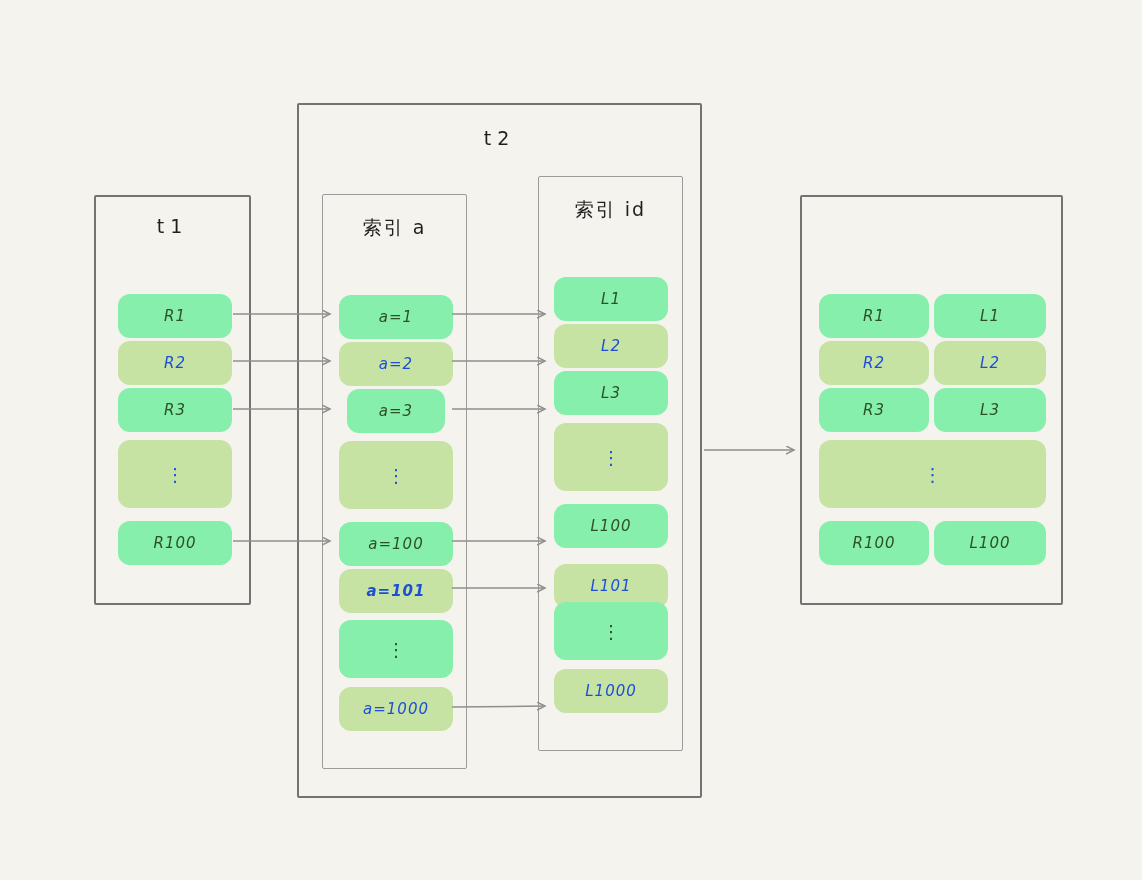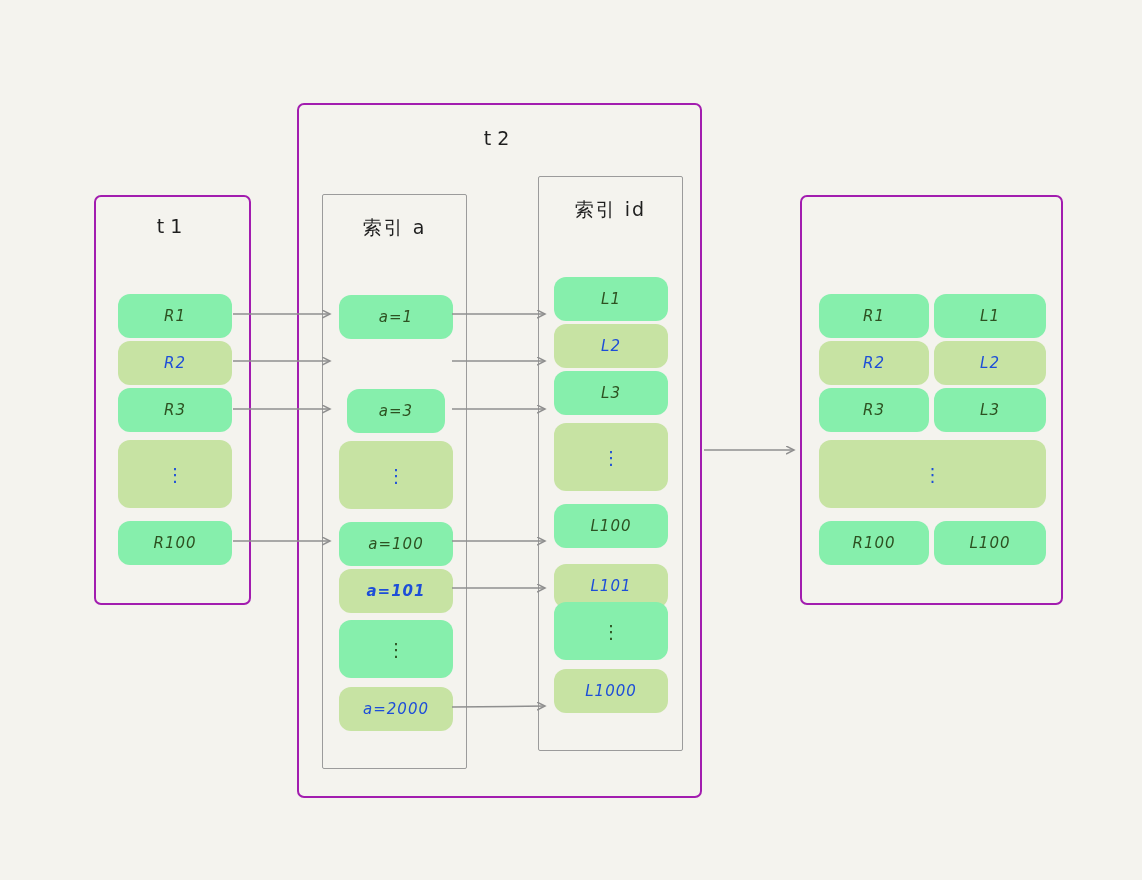--- a/index.html
+++ b/index.html
@@ -9,22 +9,22 @@
   .canvas {
     position: relative;
     width: 1142px;
     height: 880px;
     background: #f4f3ee;
     overflow: hidden;
   }
 
   .box {
     position: absolute;
-    border: 2px solid #a21caf;
-    border-radius: 7px;
+    border: 2px solid #737373;
+    border-radius: 2px;
     background: transparent;
   }
   .inner-box {
     position: absolute;
     border: 1.5px solid #9b9b9b;
     border-radius: 2px;
     background: transparent;
   }
 
   .outer-title {
@@ -80,26 +80,27 @@
     <div class="cell light dots" style="left:22px; top:243px; width:114px; height:68px;">⋮</div>
     <div class="cell dark" style="left:22px; top:324px; width:114px;">R100</div>
   </div>
 
   <div class="box" style="left:297px; top:103px; width:405px; height:695px;">
     <div class="outer-title" style="top:22px;">t2</div>
 
     <div class="inner-box" style="left:23px; top:89px; width:145px; height:575px;">
       <div class="inner-title" style="top:20px;">索引 a</div>
       <div class="cell dark" style="left:16px; top:100px; width:114px;">a=1</div>
+      <div class="cell light" style="left:16px; top:147px; width:114px;">a=2</div>
       <div class="cell dark" style="left:24px; top:194px; width:98px;">a=3</div>
       <div class="cell light dots" style="left:16px; top:246px; width:114px; height:68px;">⋮</div>
       <div class="cell dark" style="left:16px; top:327px; width:114px;">a=100</div>
       <div class="cell light" style="left:16px; top:374px; width:114px;font-weight:bold;">a=101</div>
       <div class="cell dark dots" style="left:16px; top:425px; width:114px; height:58px;">⋮</div>
-      <div class="cell light" style="left:16px; top:492px; width:114px;">a=2000</div>
+      <div class="cell light" style="left:16px; top:492px; width:114px;">a=1000</div>
     </div>
 
     <div class="inner-box" style="left:239px; top:71px; width:145px; height:575px;">
       <div class="inner-title" style="top:20px;">索引 id</div>
       <div class="cell dark" style="left:15px; top:100px; width:114px;">L1</div>
       <div class="cell light" style="left:15px; top:147px; width:114px;">L2</div>
       <div class="cell dark" style="left:15px; top:194px; width:114px;">L3</div>
       <div class="cell light dots" style="left:15px; top:246px; width:114px; height:68px;">⋮</div>
       <div class="cell dark" style="left:15px; top:327px; width:114px;">L100</div>
       <div class="cell light" style="left:15px; top:374px; width:114px;margin-top:13px;">L101</div>

